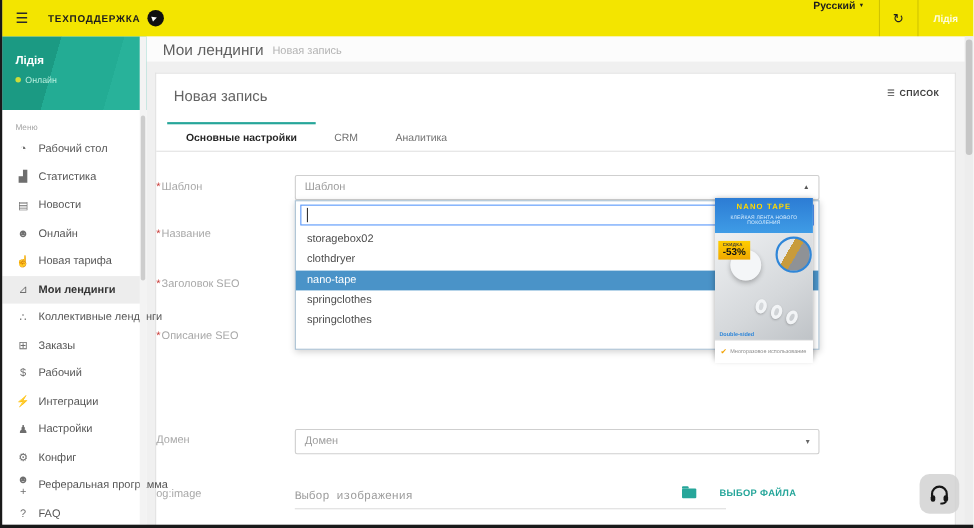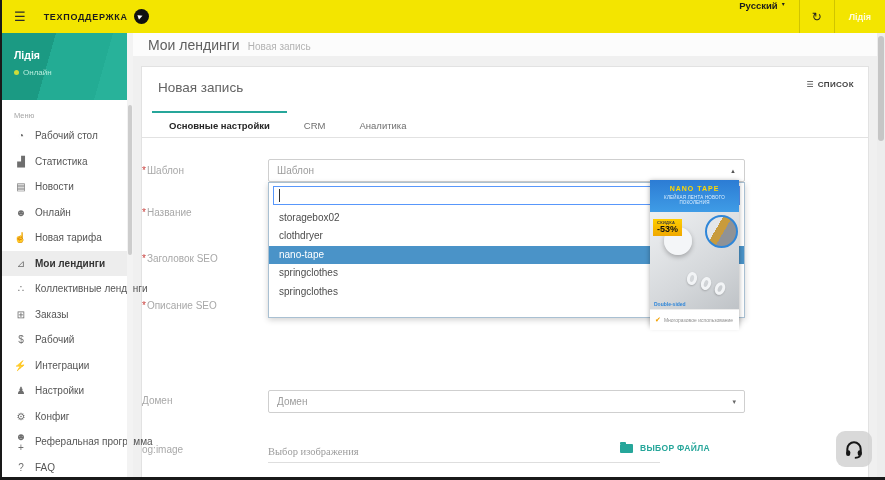--- a/index.html
+++ b/index.html
@@ -97,24 +97,24 @@
   .ringS{position:absolute;width:10px;height:13px;border:3px solid #f2f4f6;border-radius:50%;box-shadow:0 1px 2px rgba(0,0,0,.22)}
   .r1{left:37px;top:60px;transform:rotate(12deg)}
   .r2{left:51px;top:65px;transform:rotate(18deg)}
   .r3{left:65px;top:70px;transform:rotate(24deg)}
   .wm{position:absolute;left:4px;bottom:2px;font-size:5px;font-weight:bold;color:#2f86d8}
   .ph-foot{height:21px;background:#fff;border-top:1px solid #ececec;display:flex;align-items:center;padding-left:5px;gap:3px}
   .chk{font-size:7px;color:#f2a100}
   .feat{font-size:5px;color:#8f8f8f}
 
   
-  .og-input{position:absolute;left:126px;top:303px;width:392px;height:22px;border:none;border-bottom:1px solid #dedede;background:transparent;font-size:10.5px;color:#444;outline:none;font-family:Liberation Serif, serif}
+  .og-input{position:absolute;left:126px;top:303px;width:392px;height:22px;border:none;border-bottom:1px solid #dedede;background:transparent;font-size:10.5px;color:#444;outline:none;font-family:Liberation Mono, monospace}
   .og-input::placeholder{color:#9c9c9c}
   .dd-search::placeholder{color:#9c9c9c}
-  .file-btn{position:absolute;left:478px;top:305px;display:flex;align-items:center;gap:7px;cursor:pointer}
+  .file-btn{position:absolute;left:478px;top:305px;display:flex;align-items:center;gap:21px;cursor:pointer}
   .folder{width:13px;height:9px;background:#26a69a;border-radius:1px;position:relative;flex:none}
   .folder:before{content:"";position:absolute;left:0;top:-2px;width:6px;height:2px;background:#26a69a;border-radius:1px 1px 0 0}
   .file-btn .tx{font-size:8.5px;font-weight:bold;color:#26a69a;letter-spacing:.3px}
 
   
   .headset-btn{position:absolute;left:836px;top:431px;width:36px;height:36px;border-radius:9px;background:rgba(210,210,210,.85);display:flex;align-items:center;justify-content:center;z-index:50;cursor:pointer}
   .page-scroll{position:absolute;left:877px;top:33px;width:8px;height:444px;background:#ededed;z-index:45}
   .page-thumb{position:absolute;left:1px;top:3px;width:6px;height:105px;background:#c6c6c6;border-radius:3px}
 </style>
 </head>

